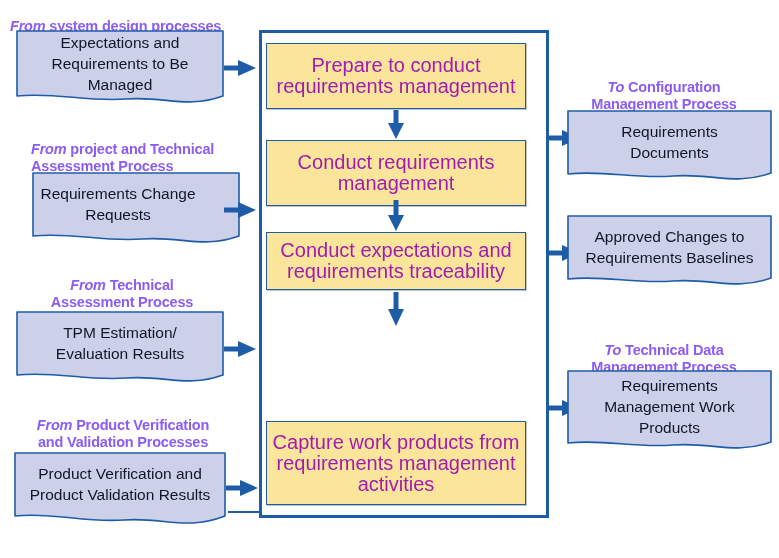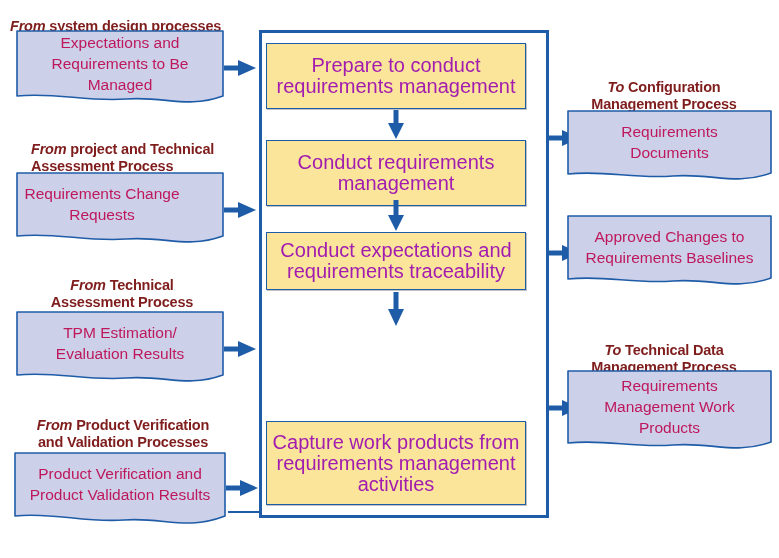--- a/index.html
+++ b/index.html
@@ -6,40 +6,40 @@
   body{
     width:779px;height:558px;position:relative;overflow:hidden;
     font-family:"Liberation Sans","DejaVu Sans",sans-serif;
     color:#231f20;
   }
   #canvas{position:absolute;left:0;top:0;width:779px;height:558px;}
 
   
   .caption{
     position:absolute;
-    color:#7f1d1d;
+    color:#8b5cf6;
     font-weight:bold;
     font-size:14.5px;
     line-height:17px;
     letter-spacing:-0.2px;
     white-space:pre-line;
   }
   .caption .it{font-style:italic;}
   .caption.left{text-align:left;}
   .caption.center{text-align:center;}
 
   
   .doc{position:absolute;}
   .doc svg{position:absolute;left:0;top:0;overflow:visible;}
   .doc .doctext{
     position:absolute;left:0;right:0;
     text-align:center;
     font-size:15.5px;
     line-height:21px;
-    color:#be185d;
+    color:#0f172a;
     white-space:pre-line;
     display:flex;align-items:center;justify-content:center;
     padding:0 6px;
     box-sizing:border-box;
   }
 
   
   .container-box{
     position:absolute;
     border:3px solid #1f5ca8;
@@ -92,21 +92,21 @@
 
   <div class="doc" style="left:16px;top:30px;width:208px;height:85px;">
     <svg width="208" height="85" viewBox="0 0 208 85">
       <path d="M1,1 L207,1 L207,66 C170,79 150,66 110,69 C70,72 40,62 1,66 Z" fill="#ccd0e8" stroke="#1f5ca8" stroke-width="1.6" stroke-linejoin="round"></path>
     </svg>
     <div class="doctext" style="top:0;height:66px;">Expectations and
 Requirements to Be
 Managed</div>
   </div>
 
-  <div class="doc" style="left:16px;top:172px;width:172px;height:82px;">
+  <div class="doc" style="left:32px;top:172px;width:172px;height:82px;">
     <svg width="208" height="82" viewBox="0 0 208 82">
       <path d="M1,1 L207,1 L207,64 C170,77 150,64 110,67 C70,70 40,60 1,64 Z" fill="#ccd0e8" stroke="#1f5ca8" stroke-width="1.6" stroke-linejoin="round"></path>
     </svg>
     <div class="doctext" style="top:0;height:64px;">Requirements Change
 Requests</div>
   </div>
 
   <div class="doc" style="left:16px;top:311px;width:208px;height:82px;">
     <svg width="208" height="82" viewBox="0 0 208 82">
       <path d="M1,1 L207,1 L207,64 C170,77 150,64 110,67 C70,70 40,60 1,64 Z" fill="#ccd0e8" stroke="#1f5ca8" stroke-width="1.6" stroke-linejoin="round"></path>

